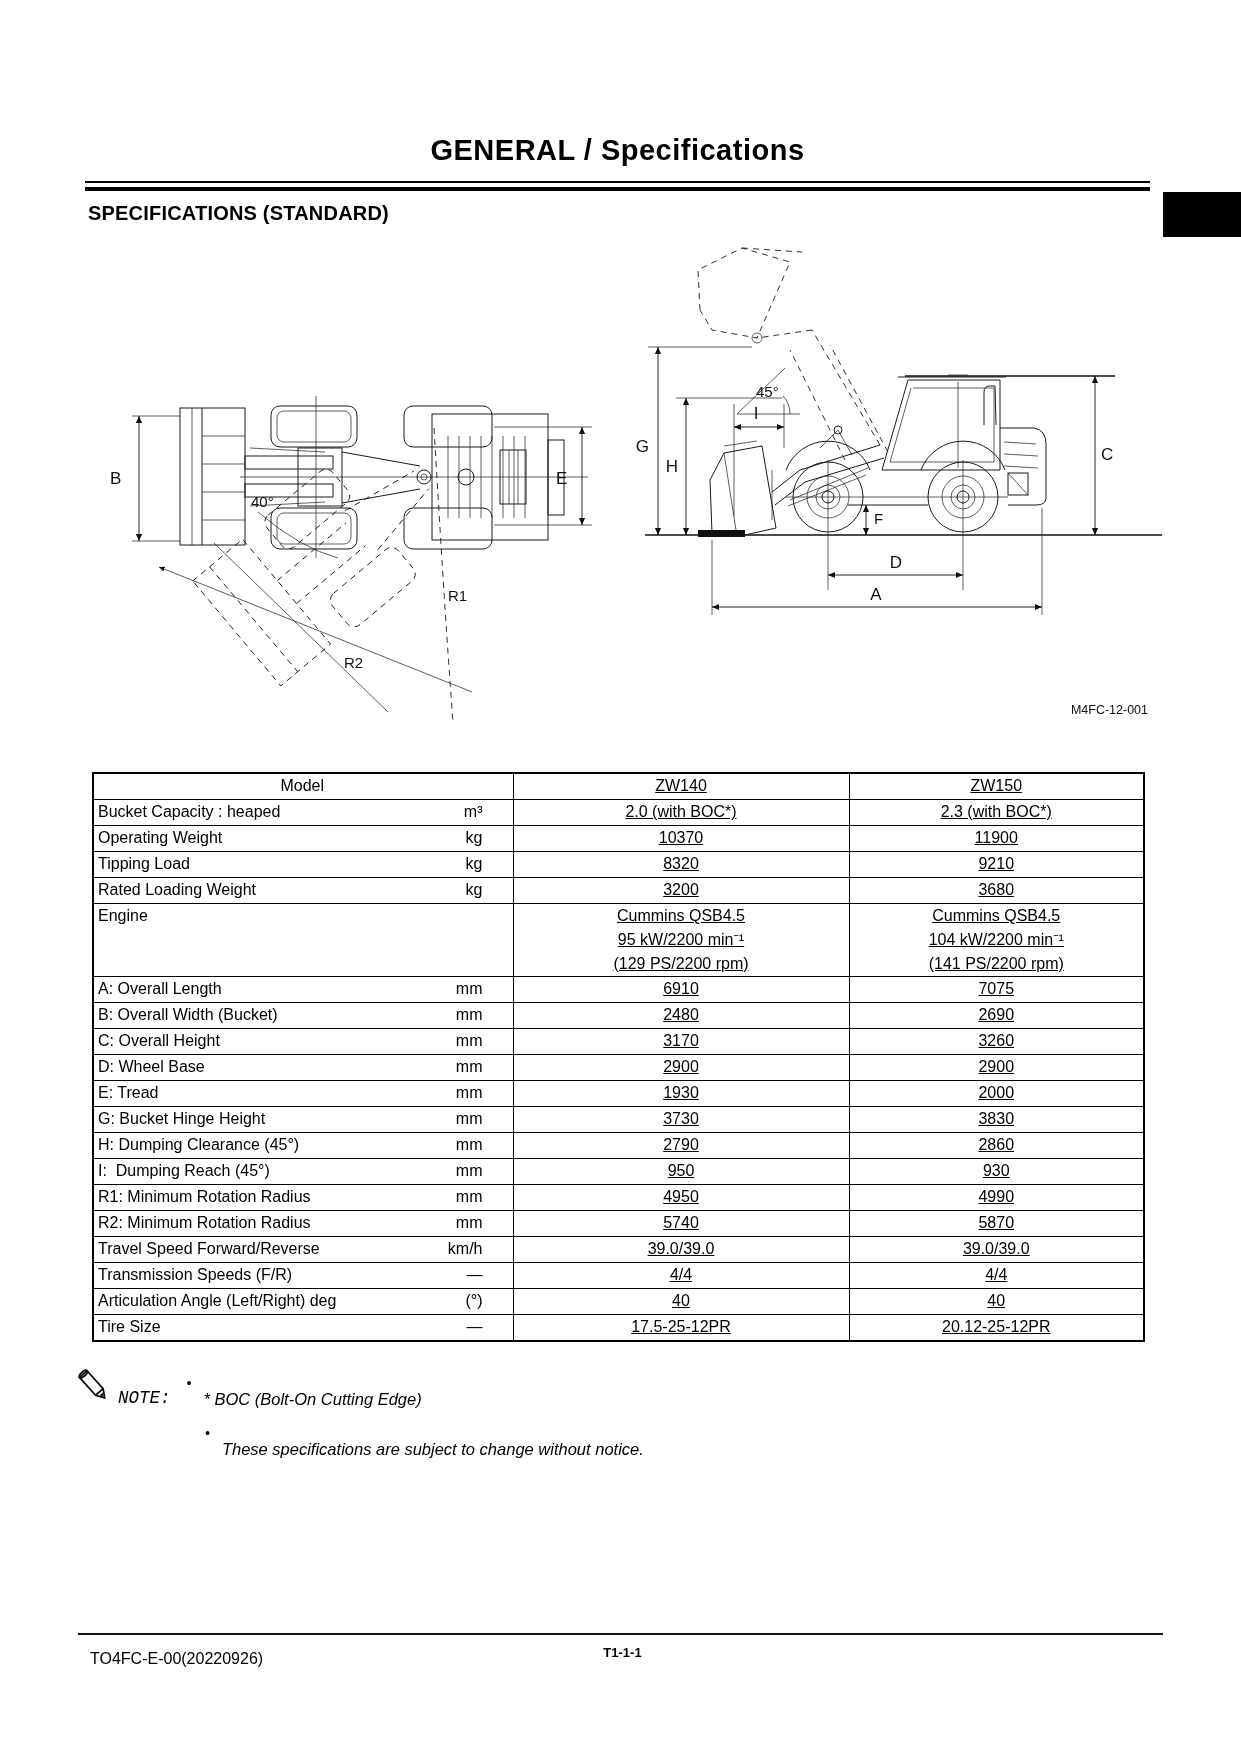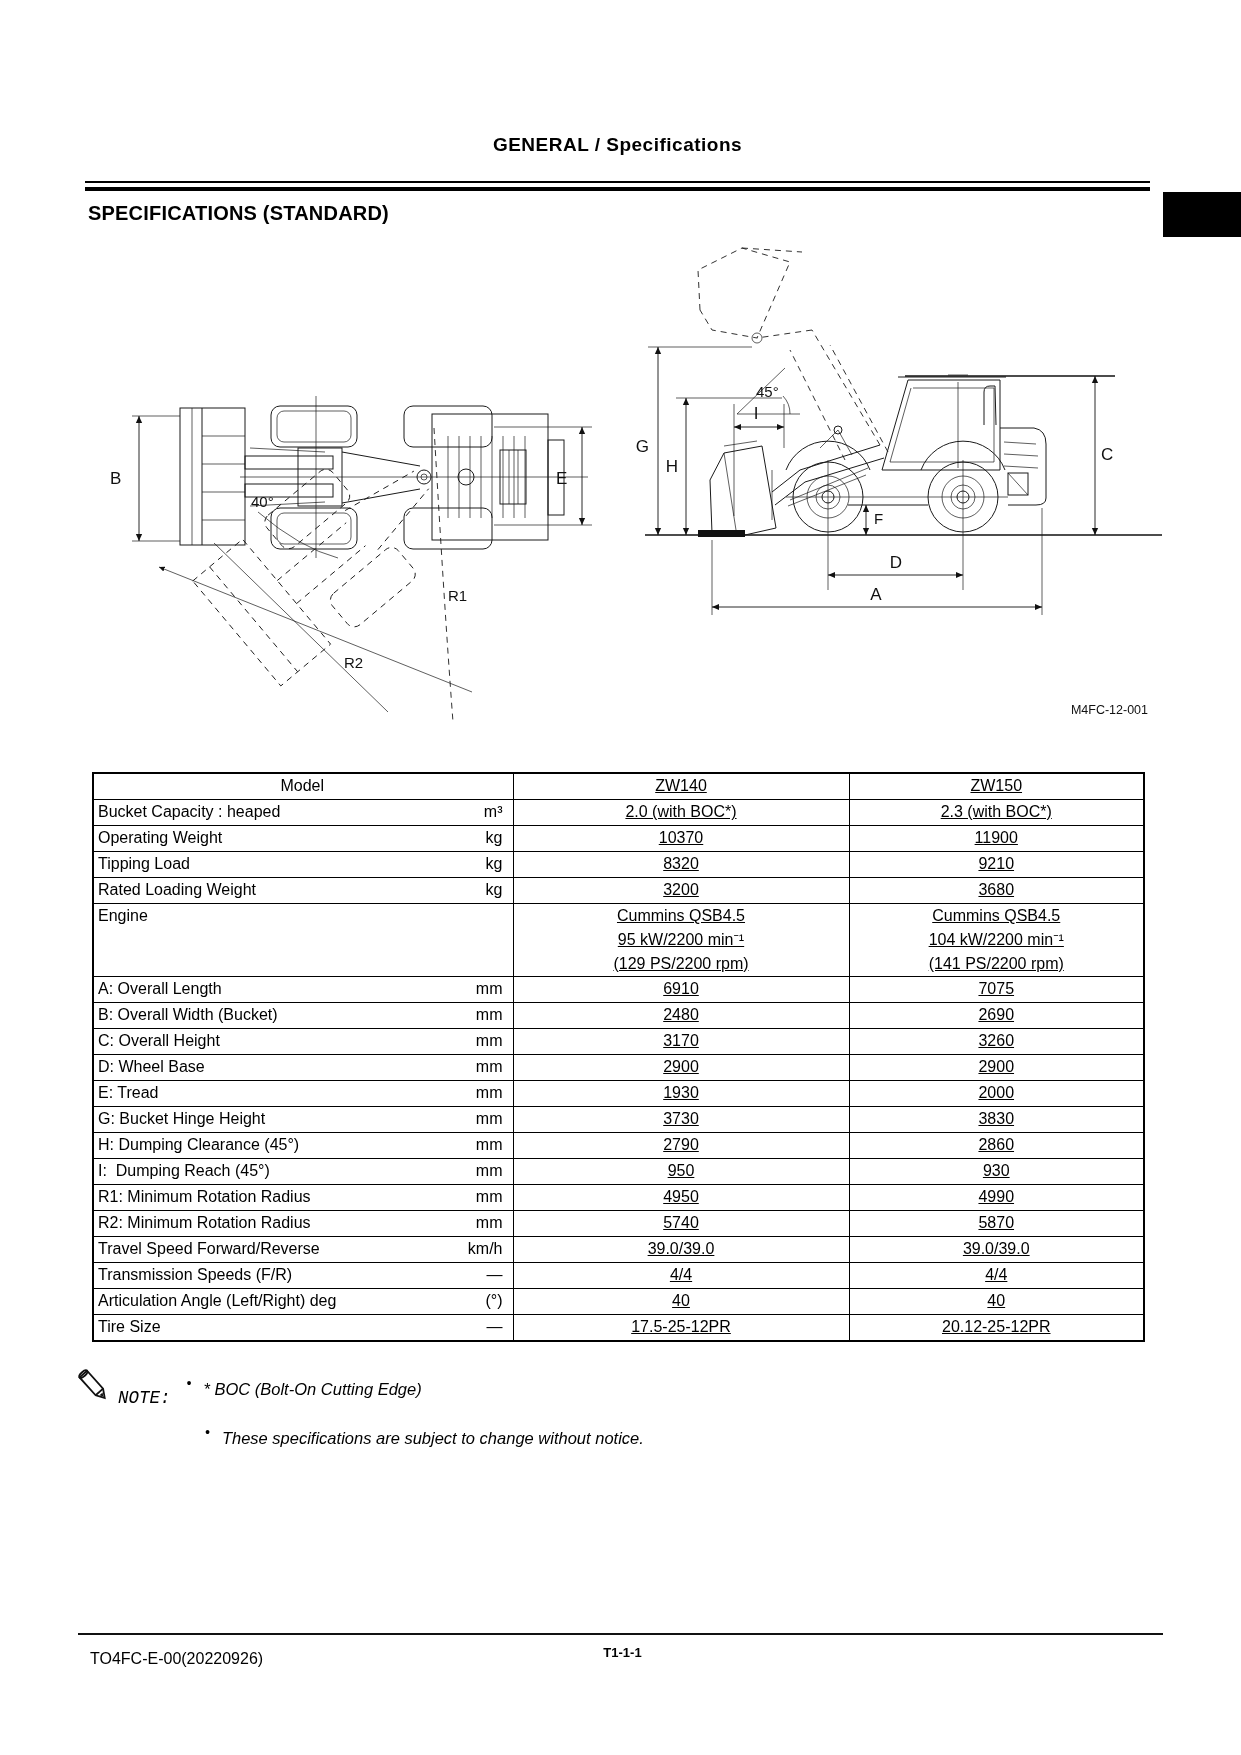--- a/index.html
+++ b/index.html
@@ -1,20 +1,20 @@
 <!DOCTYPE html>
 <html><head>
 <meta charset="utf-8">
 <style>
   html,body{margin:0;padding:0;background:#fff;}
   body{width:1241px;height:1755px;position:relative;font-family:"Liberation Sans",sans-serif;color:#000;overflow:hidden;}
   .abs{position:absolute;}
 
   
-  #hdr-title{left:85px;top:134px;width:1065px;text-align:center;font-size:19px;font-weight:bold;letter-spacing:.5px;}
+  #hdr-title{left:85px;top:134px;width:1065px;text-align:center;font-size:29px;font-weight:bold;letter-spacing:.5px;}
   #hdr-rule{left:85px;top:181px;width:1065px;height:4px;border-top:2px solid #000;border-bottom:4px solid #000;}
   #tab-marker{left:1163px;top:192px;width:78px;height:45px;background:#000;}
   #sec-title{left:88px;top:202px;font-size:20px;font-weight:bold;letter-spacing:.2px;}
 
   
   #figure{left:80px;top:245px;width:1100px;height:500px;}
   svg text{font-family:"Liberation Sans",sans-serif;fill:#111;}
   .ln{stroke:#1a1a1a;stroke-width:1;fill:none;}
   .thin{stroke:#1a1a1a;stroke-width:.7;fill:none;}
   .thick{stroke:#111;stroke-width:1.6;fill:none;}
@@ -23,31 +23,31 @@
   .dimlbl{font-size:17px;}
   .smlbl{font-size:15px;}
 
   
   #spec-table{left:92px;top:772px;width:1051px;border-collapse:collapse;table-layout:fixed;font-size:16px;}
   #spec-table td{border-top:1px solid #000;border-bottom:1px solid #000;height:25px;line-height:1.4;padding:0 6px;vertical-align:middle;}
   #spec-table{border:2px solid #000;}
   #spec-table td.v{border-left:1.5px solid #000;text-align:center;white-space:pre-line;text-decoration:underline;}
   #spec-table td.l{padding-left:4px;}
   #spec-table .lc{display:flex;justify-content:space-between;align-items:baseline;}
-  #spec-table .unit{margin-right:4px;}
+  #spec-table .unit{margin-right:24px;}
   #spec-table tr.head td{text-align:center;}
   #spec-table tr.eng td{vertical-align:top;line-height:24px;}
 
   
   #note{left:76px;top:1368px;width:1060px;font-style:italic;}
   #note .row1{display:flex;align-items:flex-start;}
   #note-icon{width:36px;height:40px;flex:0 0 36px;margin-top:-2px;}
   #note .lbl{font-size:17.5px;margin:20px 16px 0 6px;font-family:Liberation Mono, monospace;}
   #note .bullet{font-size:14px;margin:7px 12px 0 0;}
-  #note .itm{font-size:16.5px;margin-top:12px;}
+  #note .itm{font-size:16.5px;margin-top:22px;}
   #note .row2{display:flex;margin-left:129px;margin-top:9px;}
 
   
   #ftr-rule{left:78px;top:1633px;width:1085px;border-top:2px solid #111;}
   #ftr-doc{left:90px;top:1650px;font-size:16px;}
   #ftr-page{left:85px;top:1645px;width:1075px;text-align:center;font-size:13px;font-weight:bold;}
 </style>
 </head>
 <body>
 

